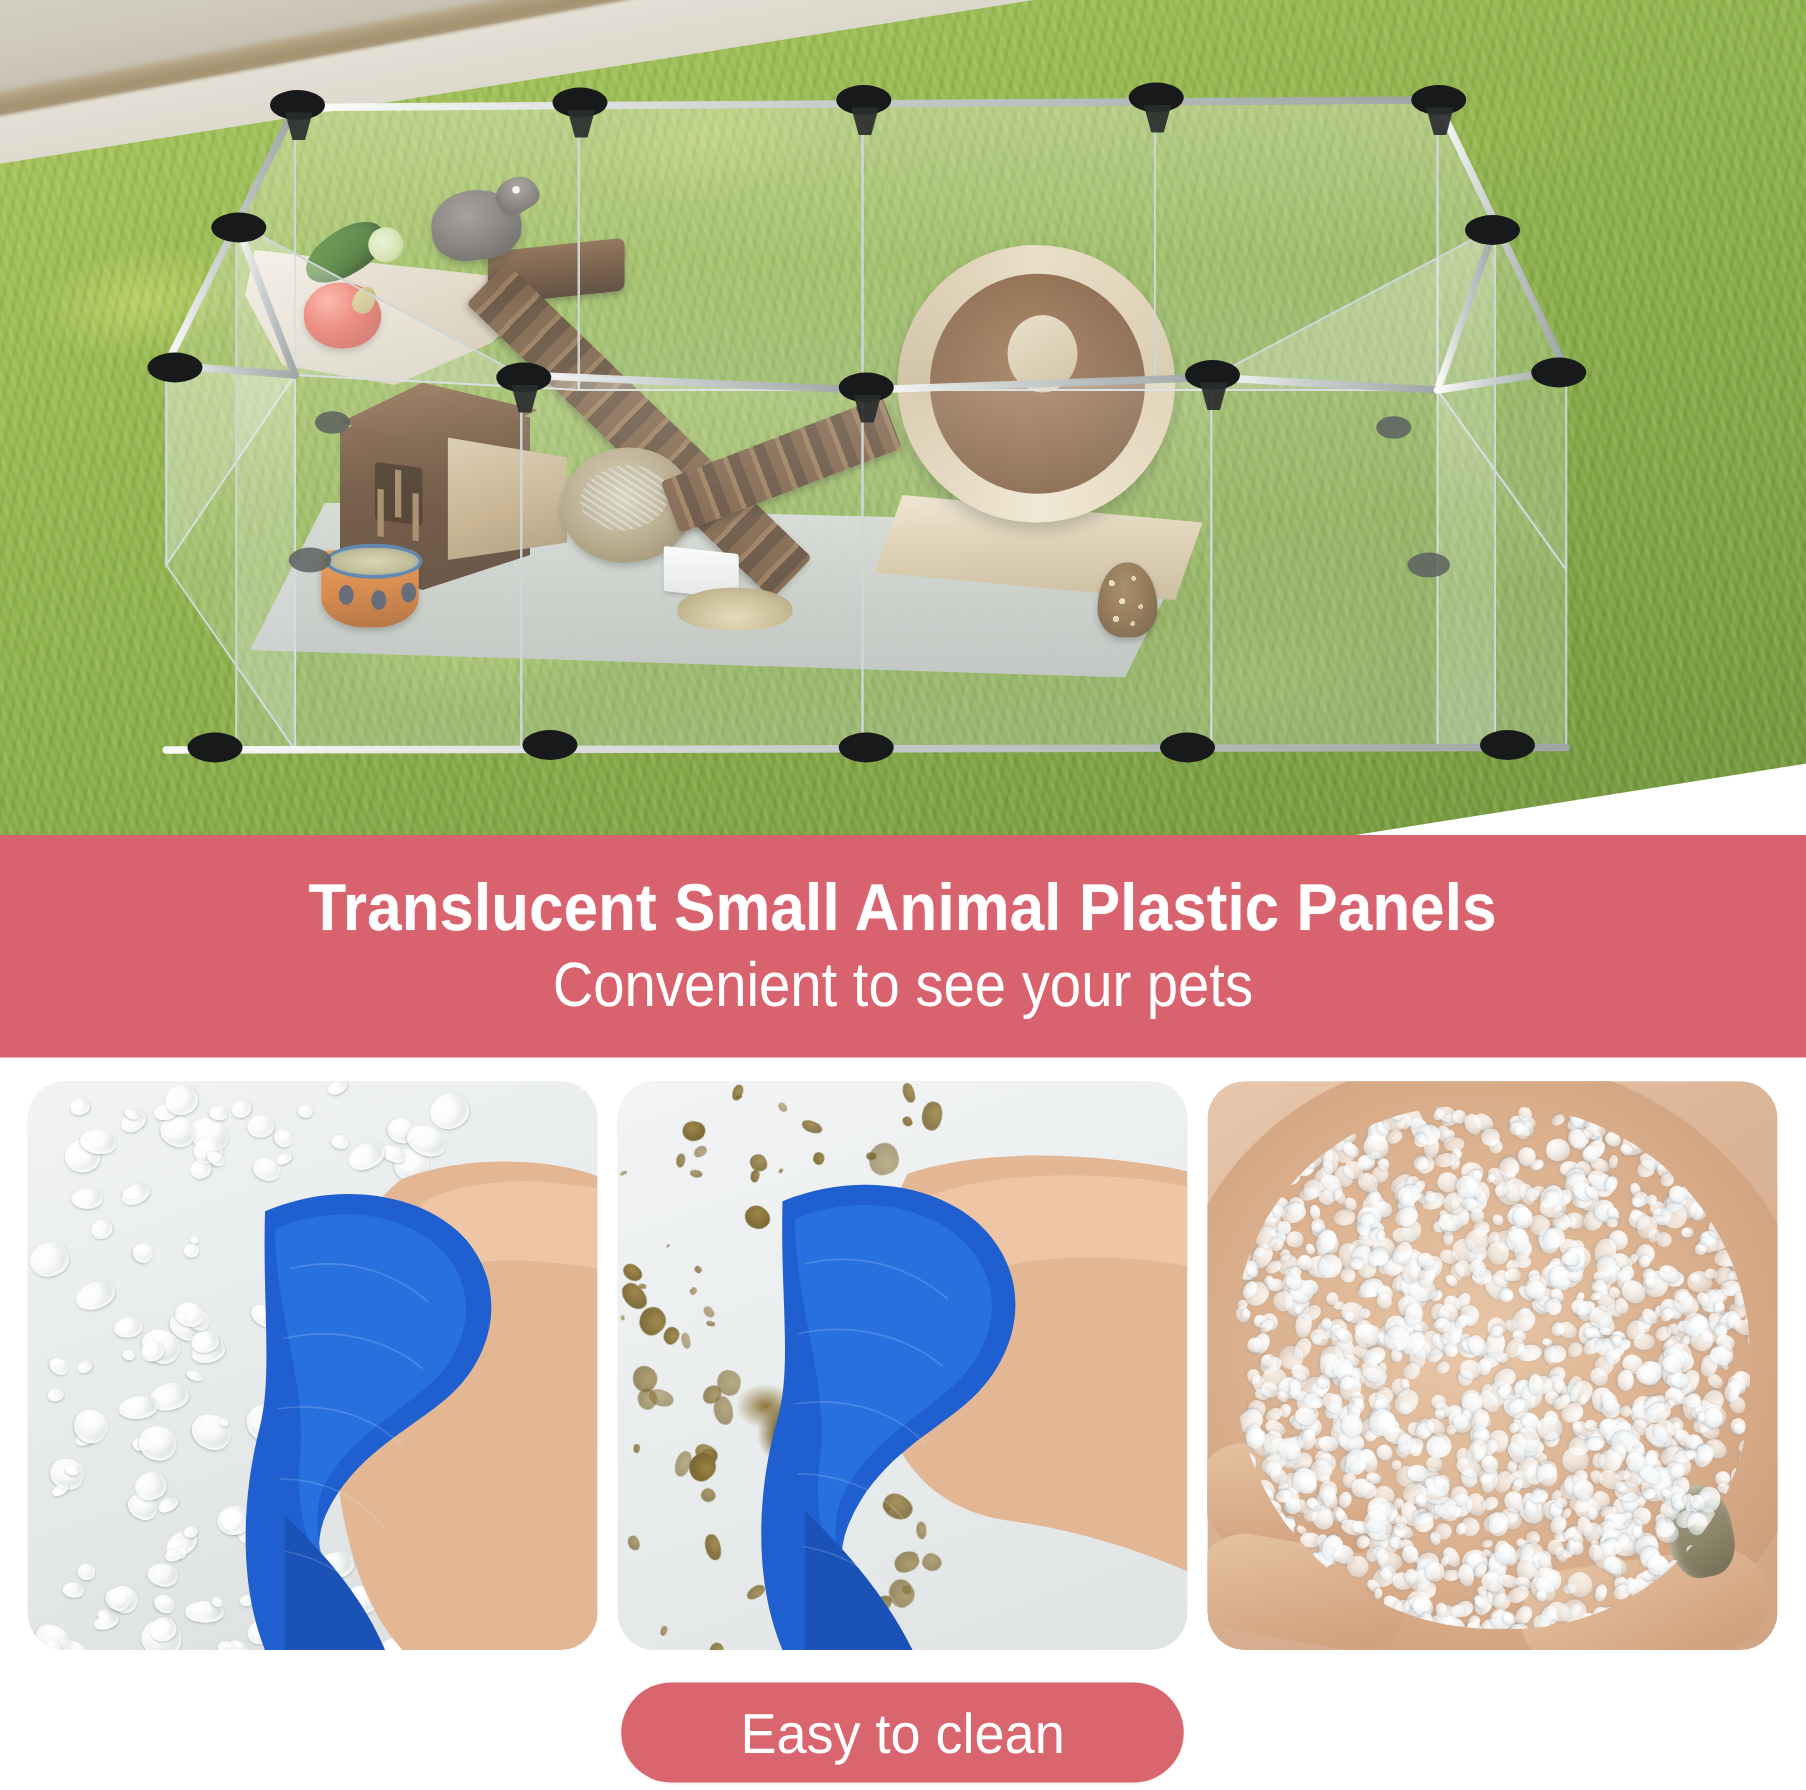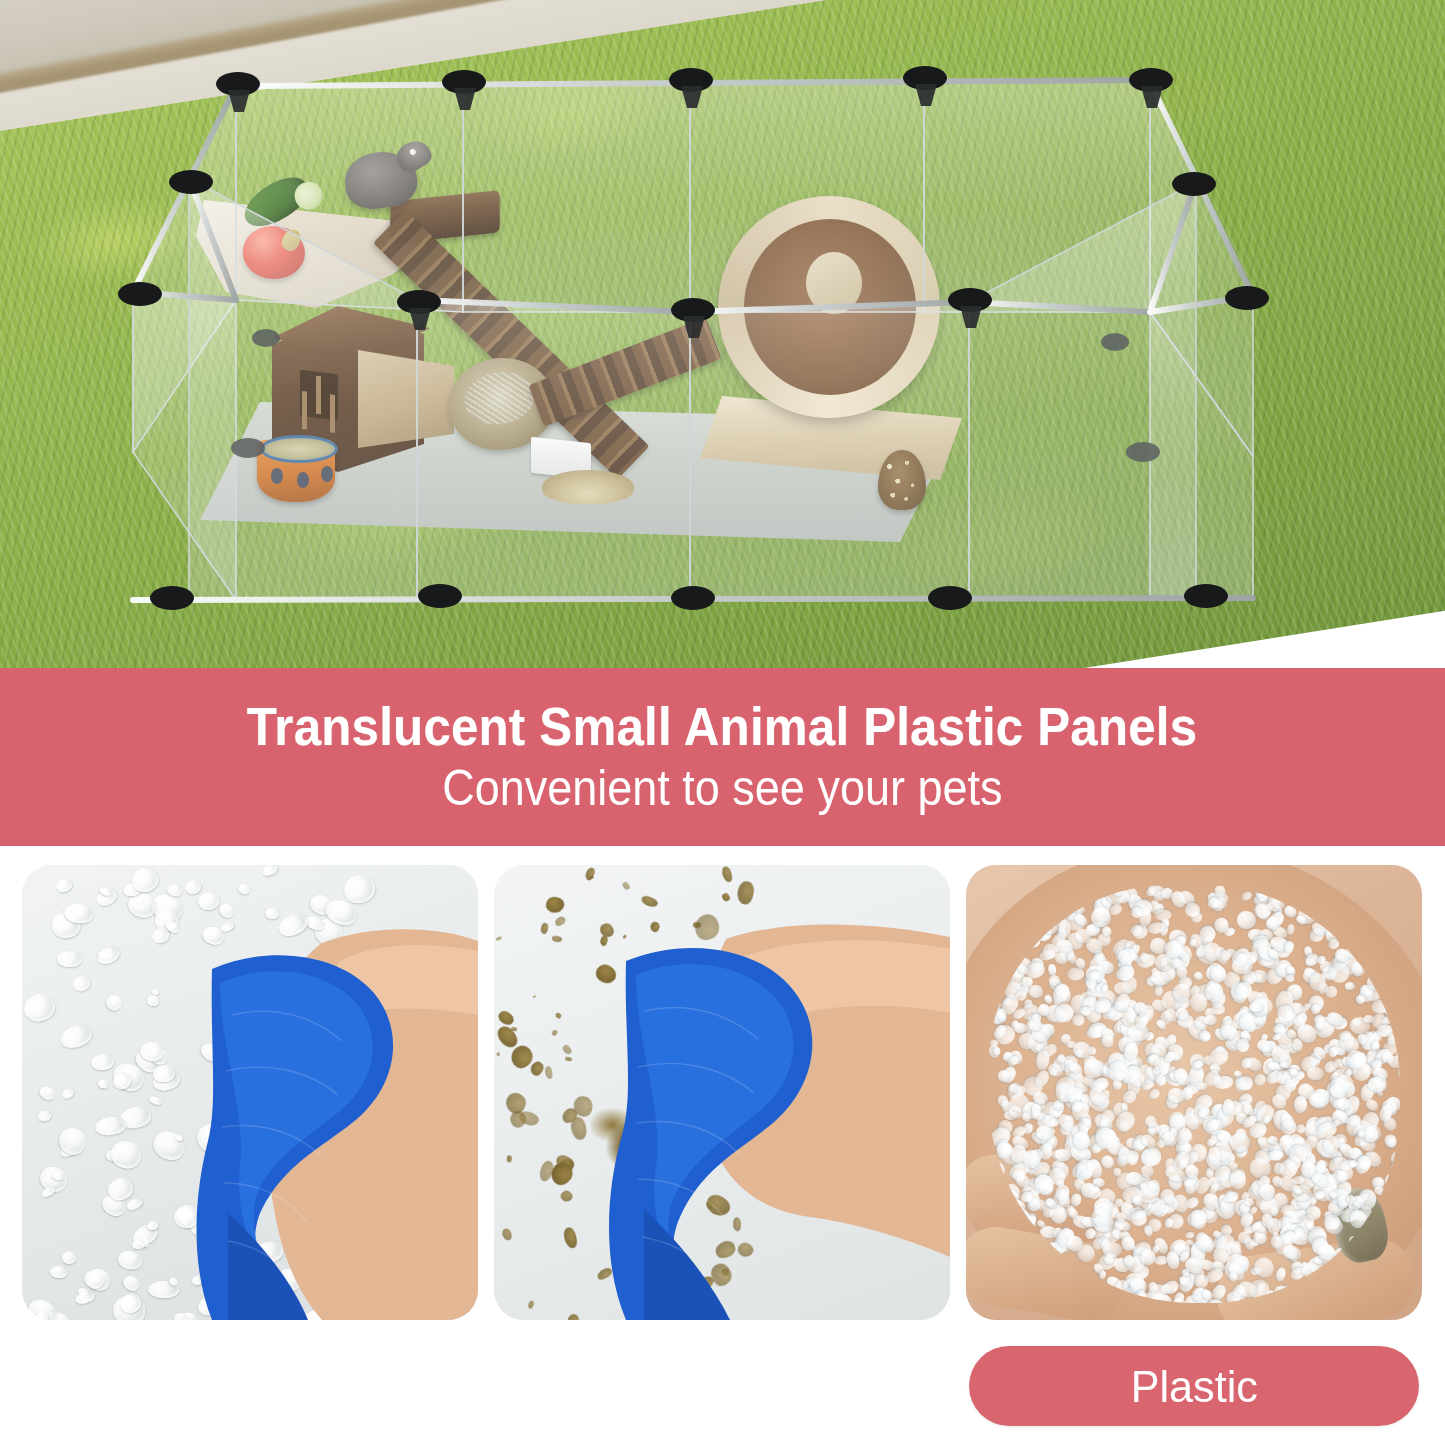--- a/index.html
+++ b/index.html
@@ -724,20 +724,23 @@
                  C170 350 172 382 188 414 C166 386 156 344 162 302 C170 244 142 180 142 110 Z" fill="#2a72e0" opacity=".9"></path>
         <path d="M150 344 C182 374 216 414 236 455 L150 455 Z" fill="#1a52b8"></path>
         <g stroke="rgba(255,255,255,.16)" stroke-width="1.4" fill="none">
           <path d="M150 146 C192 136 234 148 264 174"></path>
           <path d="M144 202 C188 192 232 204 260 228"></path>
           <path d="M142 258 C184 252 222 264 246 290"></path>
           <path d="M144 314 C180 314 212 328 232 354"></path>
           <path d="M148 372 C182 378 208 394 224 420"></path>
         </g>
       </svg>
+    </div>
+    <div class="pill" style="background: rgb(217, 101, 110);">
+      <span>Easy to clean</span>
     </div>
   </div>
 
   <div class="fcol c3">
     <div class="photo">
       <div class="pl-bg"></div>
       <div class="palm"></div>
       <div class="finger" style="left:-10px;top:300px;width:150px;height:74px;transform:rotate(16deg)"></div>
       <div class="finger" style="left:-10px;top:370px;width:170px;height:78px;transform:rotate(10deg)"></div>
       <div class="finger" style="left:250px;top:382px;width:200px;height:80px;transform:rotate(-8deg)"></div>
@@ -2136,18 +2139,15 @@
           <div class="pellet" style="left: 54.6158px; top: 19.8496px; width: 8.56973px; height: 5.8295px; transform: rotate(113deg); opacity: 0.75;"></div>
           <div class="pellet" style="left: 301.294px; top: 260.143px; width: 17.766px; height: 17.3619px; transform: rotate(149deg); opacity: 0.88;"></div>
           <div class="pellet" style="left: 222.1px; top: 82.1691px; width: 17.4349px; height: 14.8531px; transform: rotate(79deg); opacity: 0.99;"></div>
           <div class="pellet" style="left: 246.573px; top: 96.6169px; width: 17.0269px; height: 16.3918px; transform: rotate(148deg); opacity: 0.9;"></div>
           <div class="pellet" style="left: 127.703px; top: 80.6534px; width: 18.7114px; height: 14.4233px; transform: rotate(160deg); opacity: 0.9;"></div>
           <div class="pellet" style="left: 126.659px; top: 314.434px; width: 8.24029px; height: 7.70794px; transform: rotate(101deg); opacity: 0.8;"></div>
           <div class="pellet" style="left: 214.285px; top: 406.447px; width: 10.2916px; height: 7.5905px; transform: rotate(60deg); opacity: 0.92;"></div>
           <div class="pellet" style="left: 125.216px; top: 111.229px; width: 18.5207px; height: 12.734px; transform: rotate(125deg); opacity: 0.91;"></div>
         </div>
     </div>
-    <div class="pill" style="background: rgb(217, 101, 110);">
-      <span>Plastic</span>
-    </div>
   </div>
 
 </section>
 
 </body></html>

